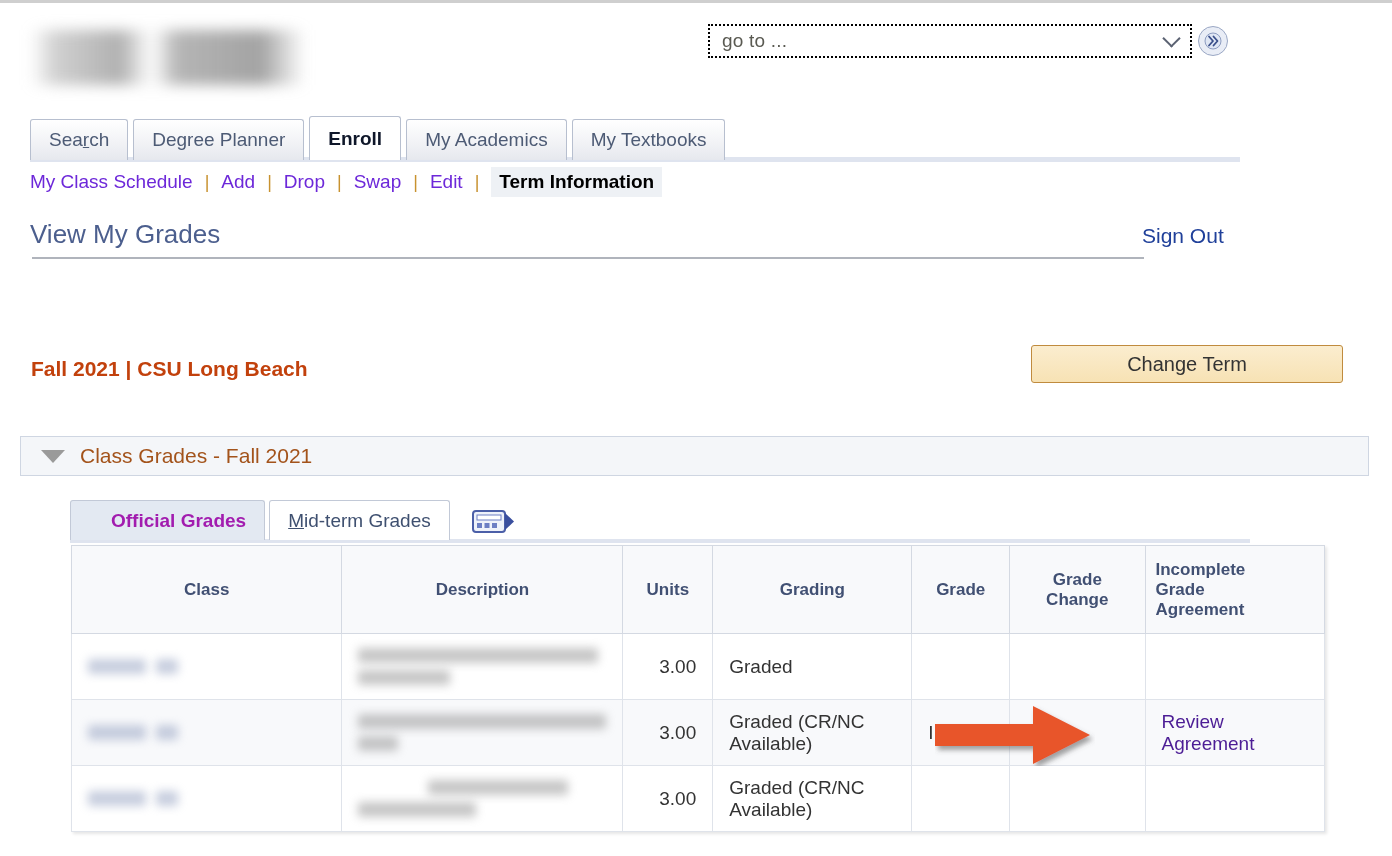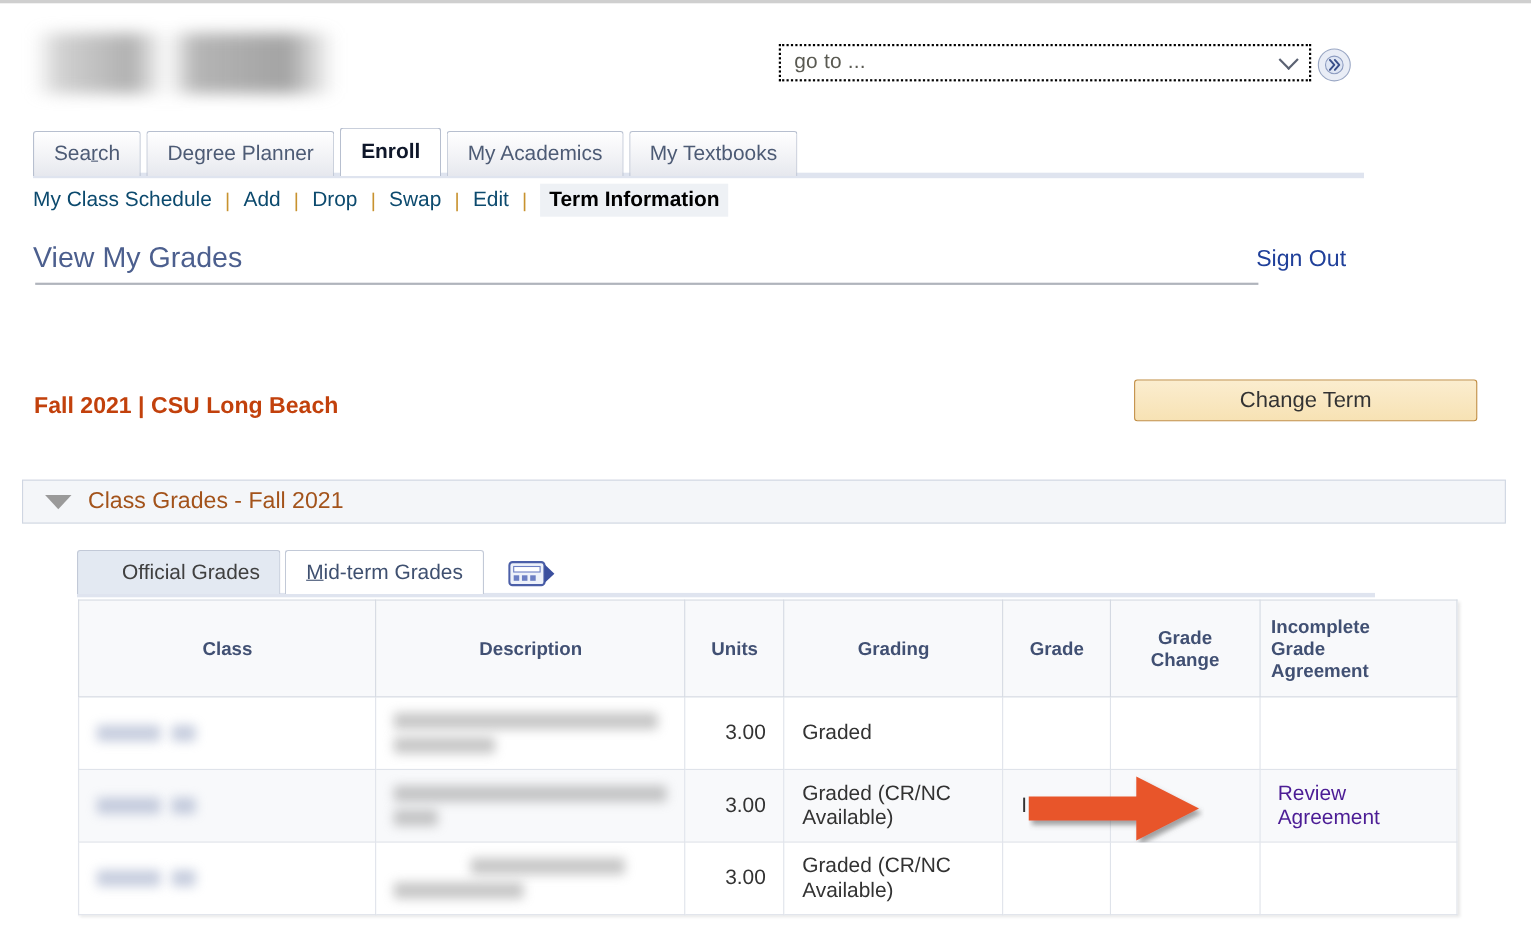--- a/index.html
+++ b/index.html
@@ -32,22 +32,22 @@
         rgba(150,150,150,0.75) 28%,
         rgba(255,255,255,0.35) 38%,
         rgba(150,150,150,0.7) 46%,
         rgba(140,140,140,0.8) 72%,
         rgba(255,255,255,0) 86%);
     filter: blur(7px);
   }
 
   
   .goto-wrap {
-    position: absolute; left: 708px; top: 40px;
-    display: flex; align-items: flex-end; gap: 6px;
+    position: absolute; left: 708px; top: 24px;
+    display: flex; align-items: center; gap: 6px;
   }
   .goto-select {
     position: relative;
     width: 484px; height: 34px;
     border: 2px dotted #000000;
     background: #ffffff;
     display: flex; align-items: center;
   }
   .goto-select .label {
     font-size: 19px; color: #5a5a52; padding-left: 12px;
@@ -101,21 +101,21 @@
   }
 
   
   .subnav {
     position: absolute; left: 30px; top: 166px;
     height: 32px;
     display: flex; align-items: center;
     font-size: 19px;
   }
   .subnav a {
-    color: #0c4a6e; text-decoration: none; cursor: pointer;
+    color: #6d28d9; text-decoration: none; cursor: pointer;
     white-space: nowrap;
     text-align: center;
   }
   .subnav .sep {
     color: #c8922f; margin: 0 12px; font-size: 18px;
   }
   .subnav .current {
     color: #000000; font-weight: bold;
     background: #eef1f5;
     padding: 4px 8px;
@@ -184,21 +184,21 @@
     font-size: 19px; color: #3f5070;
     border: 1px solid #c2c9d7;
     border-bottom: none;
     border-radius: 3px 3px 0 0;
     background: #ffffff;
     cursor: pointer;
     white-space: nowrap;
   }
   .itab.active {
     background: #e3e9f2;
-    font-weight: normal; color: #404040; padding-left: 40px;
+    font-weight: bold; color: #a21caf; padding-left: 40px;
   }
   .itab u { text-decoration: underline; }
   .grid-icon-btn {
     margin-left: 16px; margin-bottom: 4px;
     width: 48px; height: 28px;
     display: flex; align-items: center; justify-content: center;
     cursor: pointer;
   }
   .inner-tabs-underline {
     position: absolute; left: 70px; top: 539px;

